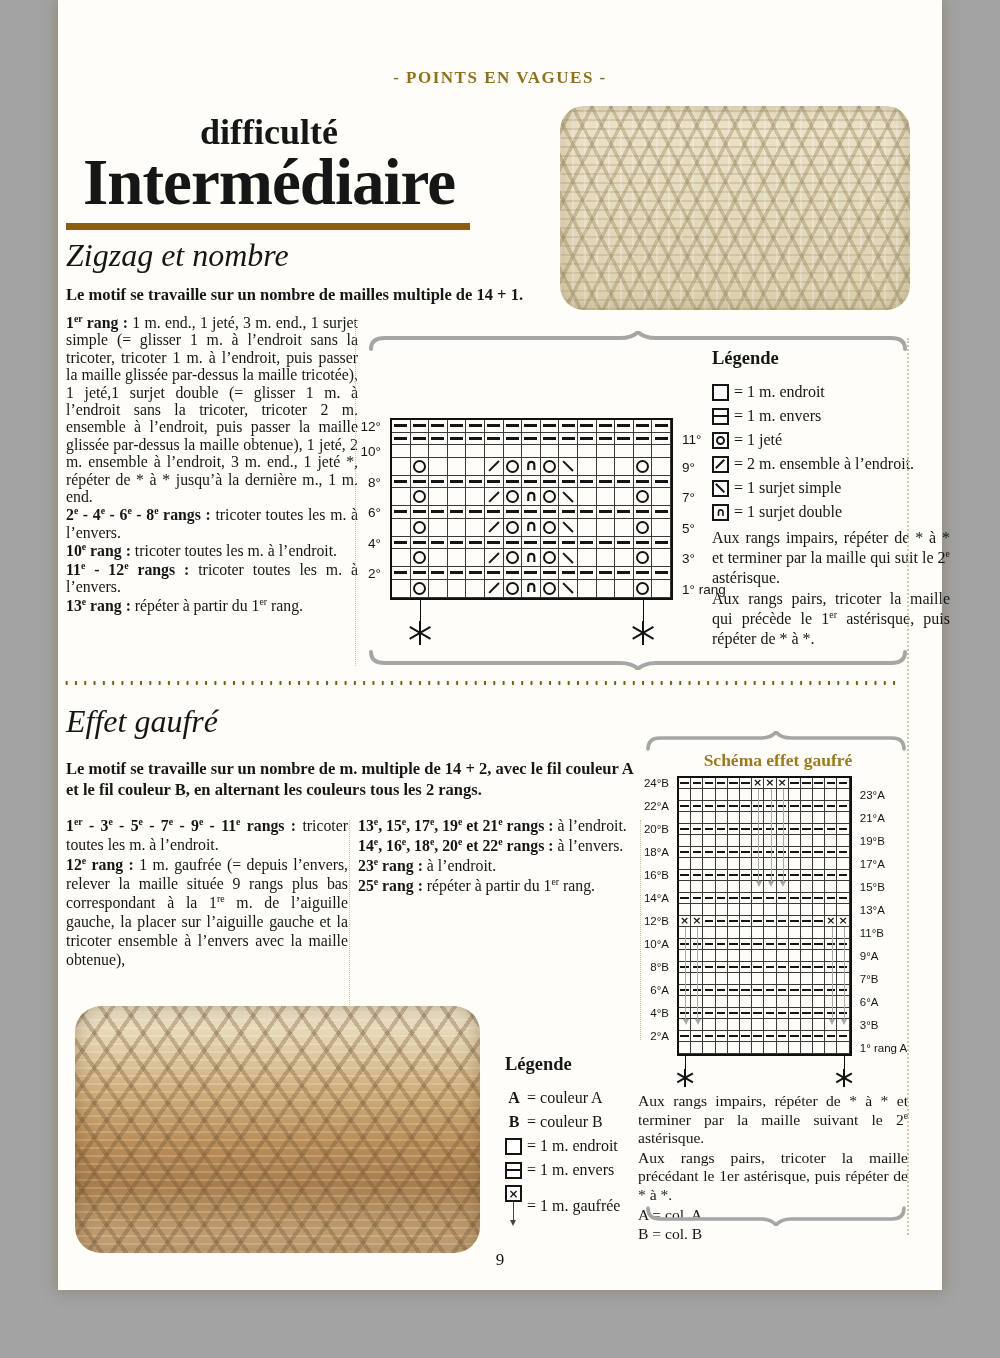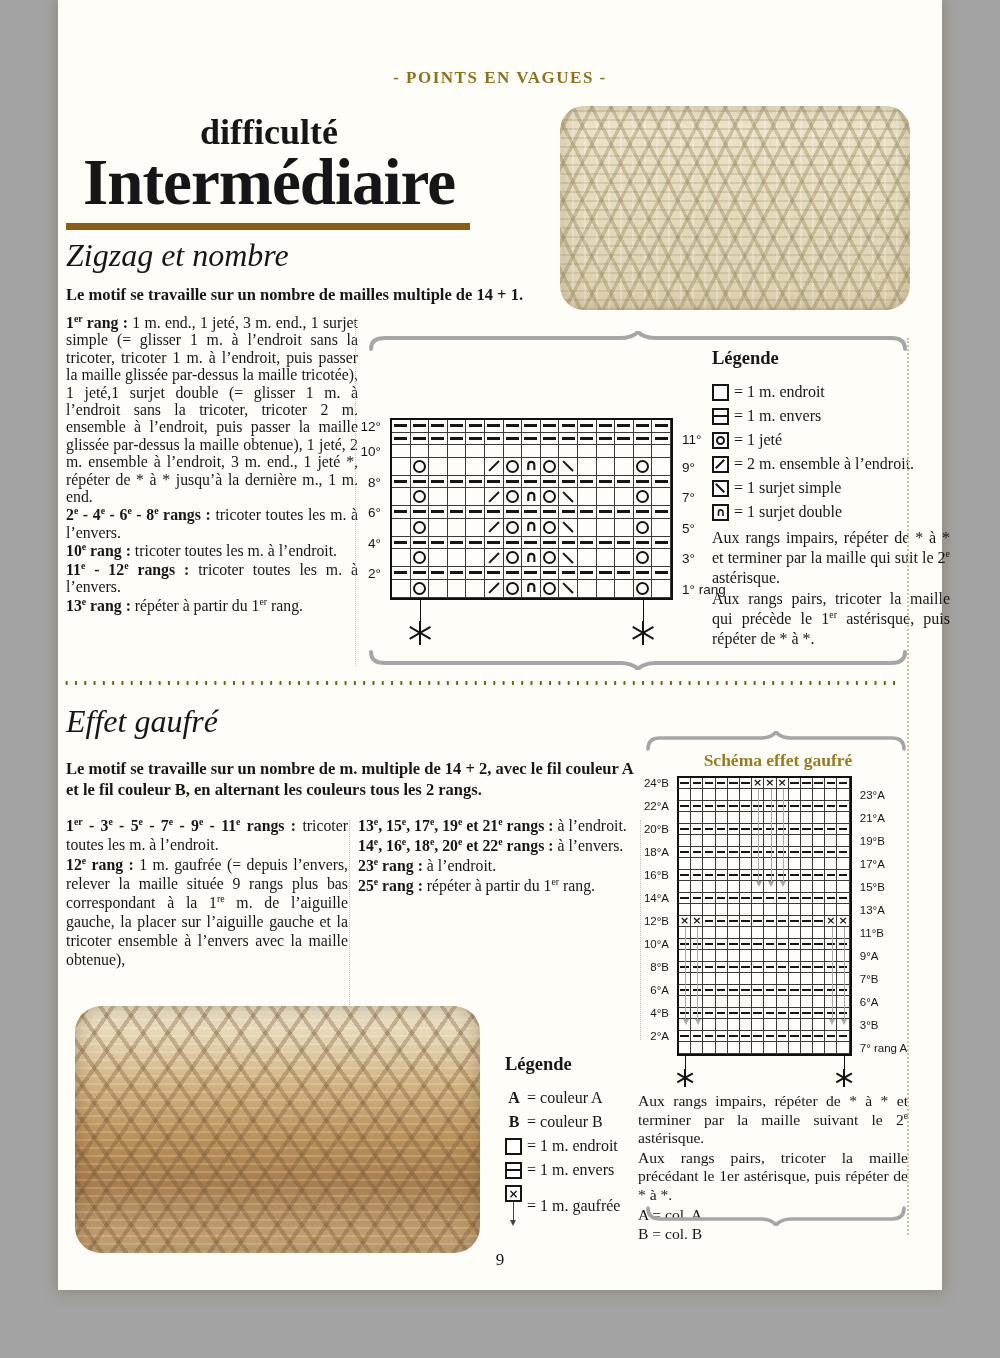--- a/index.html
+++ b/index.html
@@ -1417,21 +1417,21 @@
         <div style="position: absolute; font-family: &quot;Liberation Sans&quot;, &quot;DejaVu Sans&quot;, sans-serif; font-size: 11.5px; color: rgb(22, 22, 22); white-space: nowrap; transform: translateY(-50%); top: 156.75px; left: 100%; margin-left: 8px;">11°B</div>
         <div style="position: absolute; font-family: &quot;Liberation Sans&quot;, &quot;DejaVu Sans&quot;, sans-serif; font-size: 11.5px; color: rgb(22, 22, 22); white-space: nowrap; transform: translateY(-50%); top: 168.25px; right: 100%; margin-right: 8px;">10°A</div>
         <div style="position: absolute; font-family: &quot;Liberation Sans&quot;, &quot;DejaVu Sans&quot;, sans-serif; font-size: 11.5px; color: rgb(22, 22, 22); white-space: nowrap; transform: translateY(-50%); top: 179.75px; left: 100%; margin-left: 8px;">9°A</div>
         <div style="position: absolute; font-family: &quot;Liberation Sans&quot;, &quot;DejaVu Sans&quot;, sans-serif; font-size: 11.5px; color: rgb(22, 22, 22); white-space: nowrap; transform: translateY(-50%); top: 191.25px; right: 100%; margin-right: 8px;">8°B</div>
         <div style="position: absolute; font-family: &quot;Liberation Sans&quot;, &quot;DejaVu Sans&quot;, sans-serif; font-size: 11.5px; color: rgb(22, 22, 22); white-space: nowrap; transform: translateY(-50%); top: 202.75px; left: 100%; margin-left: 8px;">7°B</div>
         <div style="position: absolute; font-family: &quot;Liberation Sans&quot;, &quot;DejaVu Sans&quot;, sans-serif; font-size: 11.5px; color: rgb(22, 22, 22); white-space: nowrap; transform: translateY(-50%); top: 214.25px; right: 100%; margin-right: 8px;">6°A</div>
         <div style="position: absolute; font-family: &quot;Liberation Sans&quot;, &quot;DejaVu Sans&quot;, sans-serif; font-size: 11.5px; color: rgb(22, 22, 22); white-space: nowrap; transform: translateY(-50%); top: 225.75px; left: 100%; margin-left: 8px;">6°A</div>
         <div style="position: absolute; font-family: &quot;Liberation Sans&quot;, &quot;DejaVu Sans&quot;, sans-serif; font-size: 11.5px; color: rgb(22, 22, 22); white-space: nowrap; transform: translateY(-50%); top: 237.25px; right: 100%; margin-right: 8px;">4°B</div>
         <div style="position: absolute; font-family: &quot;Liberation Sans&quot;, &quot;DejaVu Sans&quot;, sans-serif; font-size: 11.5px; color: rgb(22, 22, 22); white-space: nowrap; transform: translateY(-50%); top: 248.75px; left: 100%; margin-left: 8px;">3°B</div>
         <div style="position: absolute; font-family: &quot;Liberation Sans&quot;, &quot;DejaVu Sans&quot;, sans-serif; font-size: 11.5px; color: rgb(22, 22, 22); white-space: nowrap; transform: translateY(-50%); top: 260.25px; right: 100%; margin-right: 8px;">2°A</div>
-        <div style="position: absolute; font-family: &quot;Liberation Sans&quot;, &quot;DejaVu Sans&quot;, sans-serif; font-size: 11.5px; color: rgb(22, 22, 22); white-space: nowrap; transform: translateY(-50%); top: 271.75px; left: 100%; margin-left: 8px;">7° rang A</div>
+        <div style="position: absolute; font-family: &quot;Liberation Sans&quot;, &quot;DejaVu Sans&quot;, sans-serif; font-size: 11.5px; color: rgb(22, 22, 22); white-space: nowrap; transform: translateY(-50%); top: 271.75px; left: 100%; margin-left: 8px;">1° rang A</div>
         <div style="position: absolute; width: 0px; border-left: 1.3px solid rgb(168, 168, 168); left: 81.3px; top: 12.5px; height: 92px;"></div>
         <div style="position: absolute; left: 78.7px; top: 104.5px; width: 0px; height: 0px; border-left: 3.2px solid transparent; border-right: 3.2px solid transparent; border-top: 6px solid rgb(168, 168, 168);"></div>
         <div style="position: absolute; width: 0px; border-left: 1.3px solid rgb(168, 168, 168); left: 93.5px; top: 12.5px; height: 92px;"></div>
         <div style="position: absolute; left: 90.9px; top: 104.5px; width: 0px; height: 0px; border-left: 3.2px solid transparent; border-right: 3.2px solid transparent; border-top: 6px solid rgb(168, 168, 168);"></div>
         <div style="position: absolute; width: 0px; border-left: 1.3px solid rgb(168, 168, 168); left: 105.7px; top: 12.5px; height: 92px;"></div>
         <div style="position: absolute; left: 103.1px; top: 104.5px; width: 0px; height: 0px; border-left: 3.2px solid transparent; border-right: 3.2px solid transparent; border-top: 6px solid rgb(168, 168, 168);"></div>
         <div style="position: absolute; width: 0px; border-left: 1.3px solid rgb(168, 168, 168); left: 8.1px; top: 150.5px; height: 92px;"></div>
         <div style="position: absolute; left: 5.5px; top: 242.5px; width: 0px; height: 0px; border-left: 3.2px solid transparent; border-right: 3.2px solid transparent; border-top: 6px solid rgb(168, 168, 168);"></div>
         <div style="position: absolute; width: 0px; border-left: 1.3px solid rgb(168, 168, 168); left: 20.3px; top: 150.5px; height: 92px;"></div>
         <div style="position: absolute; left: 17.7px; top: 242.5px; width: 0px; height: 0px; border-left: 3.2px solid transparent; border-right: 3.2px solid transparent; border-top: 6px solid rgb(168, 168, 168);"></div>

